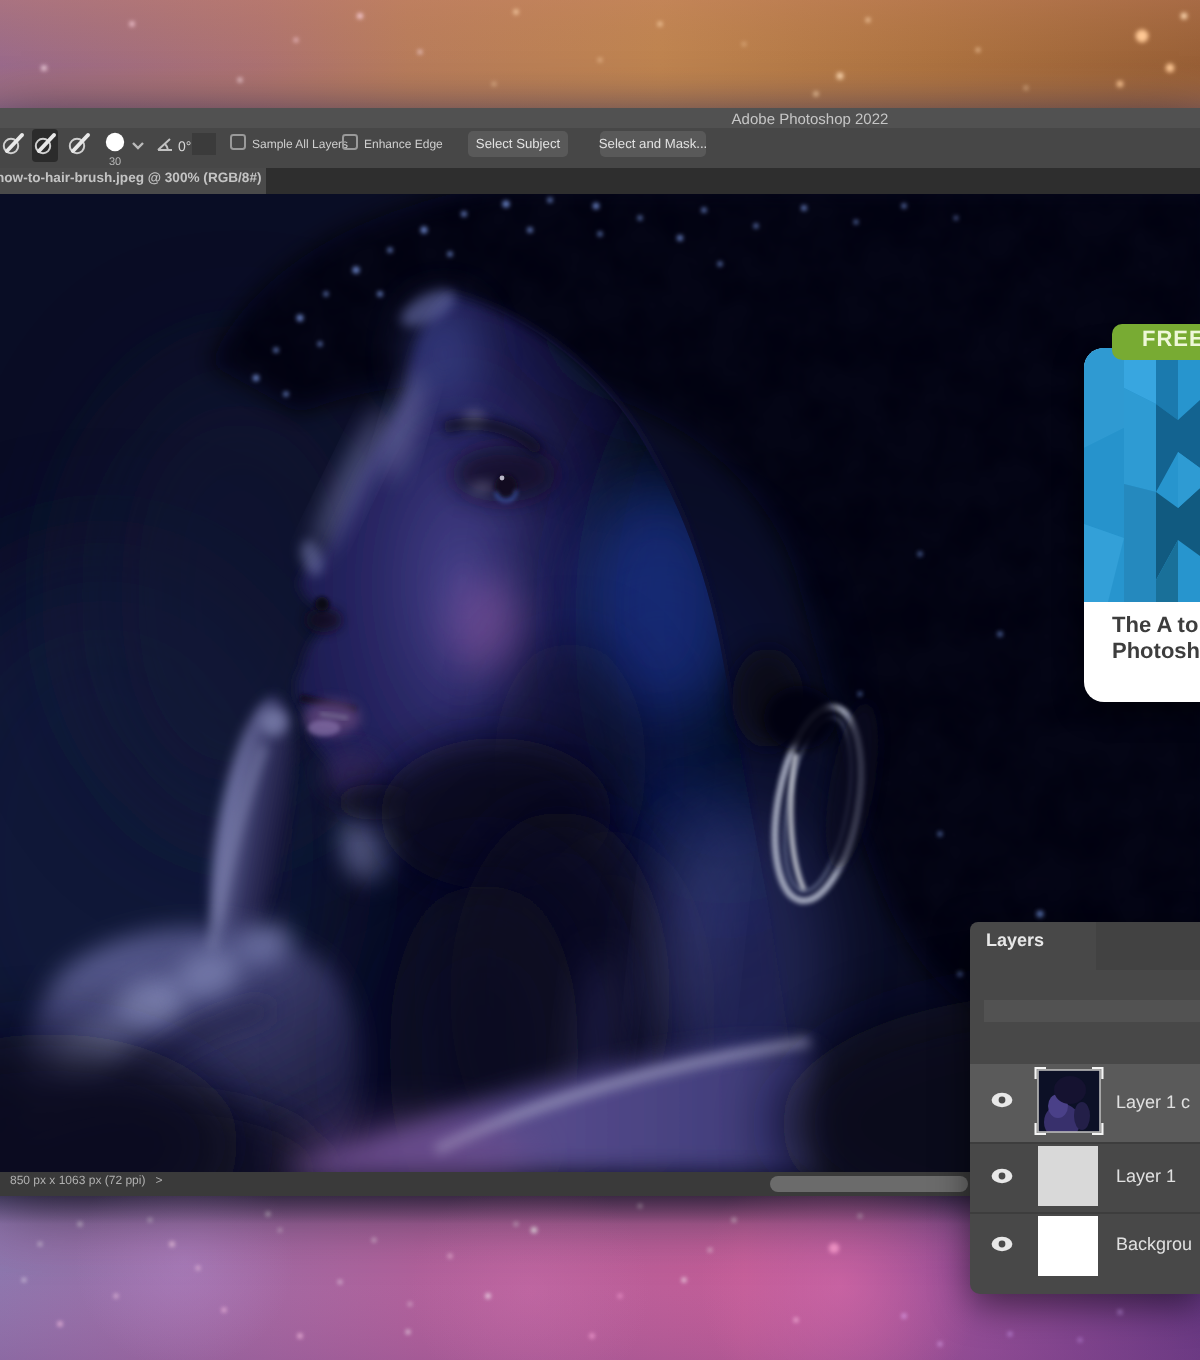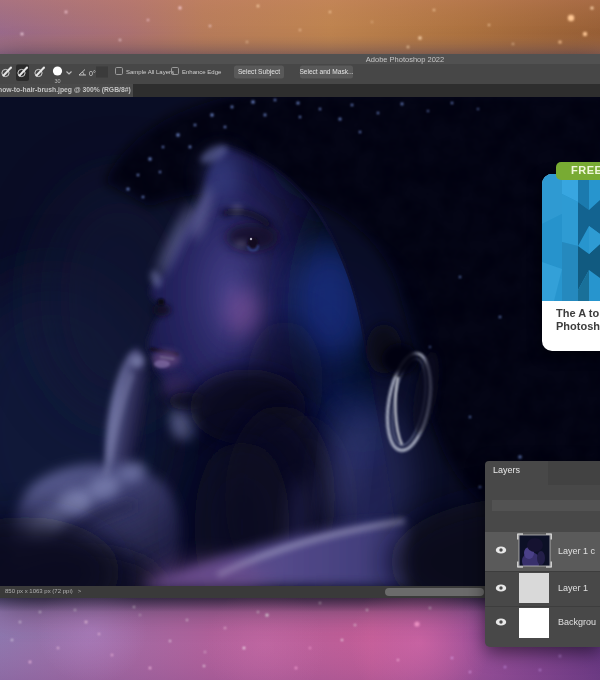--- a/index.html
+++ b/index.html
@@ -392,21 +392,21 @@
     <polygon points="0,88 20,95 12,127 0,127" fill="#33a0d8"></polygon>
     <polygon points="36,116 47,96 47,127 36,127" fill="#197099"></polygon>
   </svg>
   <div style="padding:6px 0 0 14px;font-size:11px;line-height:13px;font-weight:bold;color:#3d3d3d;white-space:nowrap;">The A to<br>Photosho</div>
 </div>
 <div class="abs" style="left:556px;top:162px;width:60px;height:18px;border-radius:5px;background:#78ab33;"></div>
 <div class="abs" style="left:571px;top:164px;font-size:11px;font-weight:bold;color:#eef7d8;letter-spacing:0.5px;">FREE</div>
 
 <div class="abs" id="layers" style="left:485px;top:461px;width:115px;height:186px;background:#484848;border-radius:4px 0 0 4px;box-shadow:0 6px 18px rgba(0,0,0,0.5);border-bottom-left-radius:5px;"></div>
 <div class="abs" style="left:548px;top:461px;width:52px;height:24px;background:#424242;"></div>
-<div class="abs" style="left:493px;top:465px;font-size:9px;font-weight:normal;color:#e8e8e8;">Layers</div>
+<div class="abs" style="left:493px;top:465px;font-size:9px;font-weight:bold;color:#e8e8e8;">Layers</div>
 <div class="abs" style="left:492px;top:500px;width:108px;height:11px;background:#525252;"></div>
 
 <div class="abs" style="left:485px;top:532px;width:115px;height:39px;background:#5a5a5a;"></div>
 <svg class="abs" style="left:485px;top:461px;" width="115" height="186" viewBox="0 0 115 186">
   <g>
     <ellipse cx="16" cy="89" rx="5.2" ry="3.6" fill="#e8e8e8"></ellipse>
     <circle cx="16" cy="89" r="1.7" fill="#4a4a4a"></circle>
     <ellipse cx="16" cy="127" rx="5.2" ry="3.6" fill="#e8e8e8"></ellipse>
     <circle cx="16" cy="127" r="1.7" fill="#4a4a4a"></circle>
     <ellipse cx="16" cy="161" rx="5.2" ry="3.6" fill="#e8e8e8"></ellipse>

